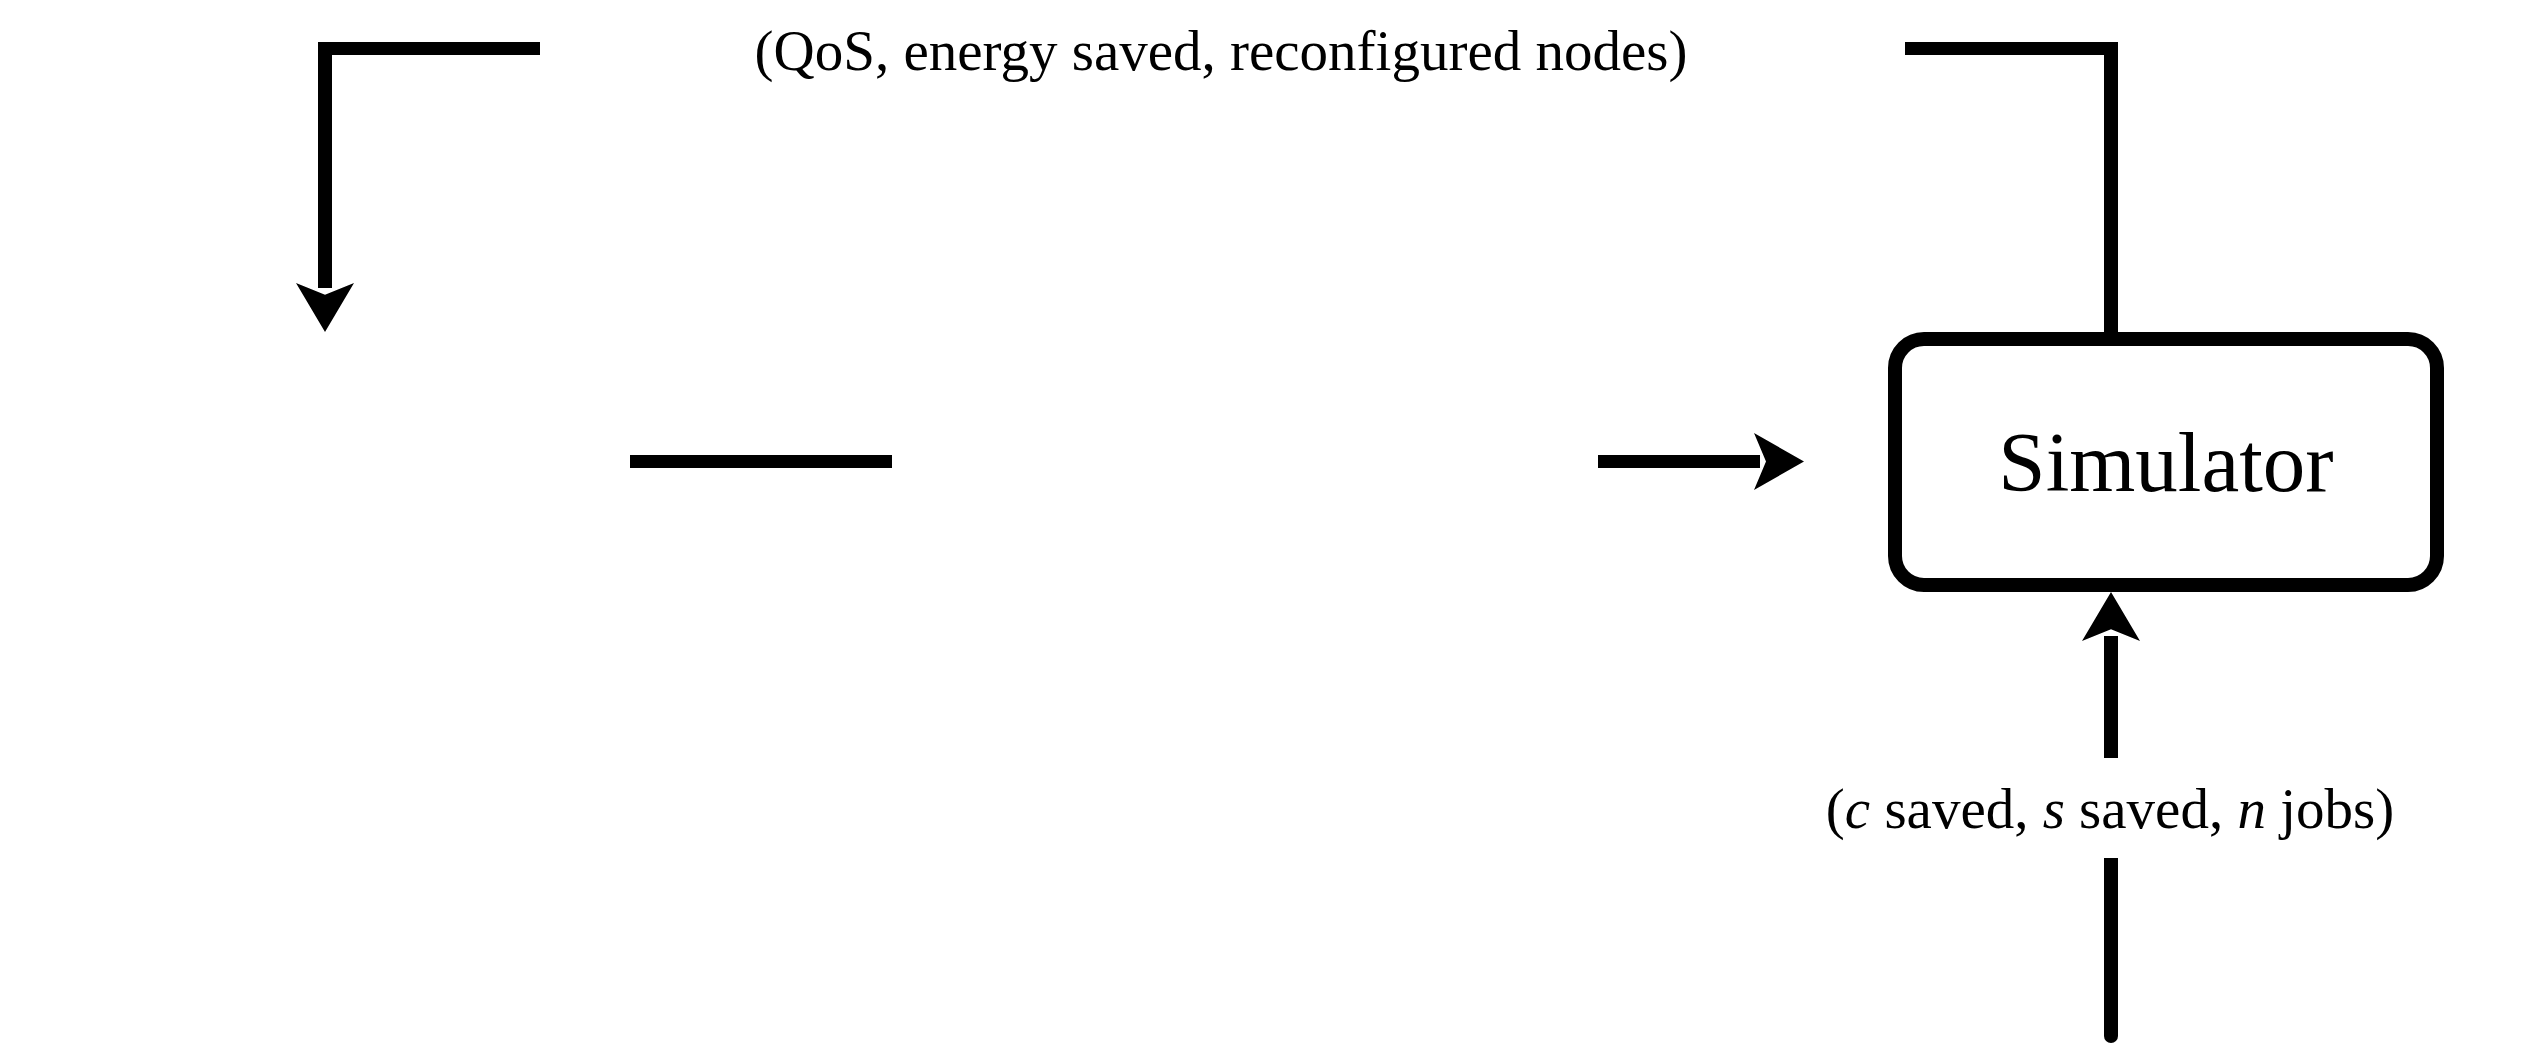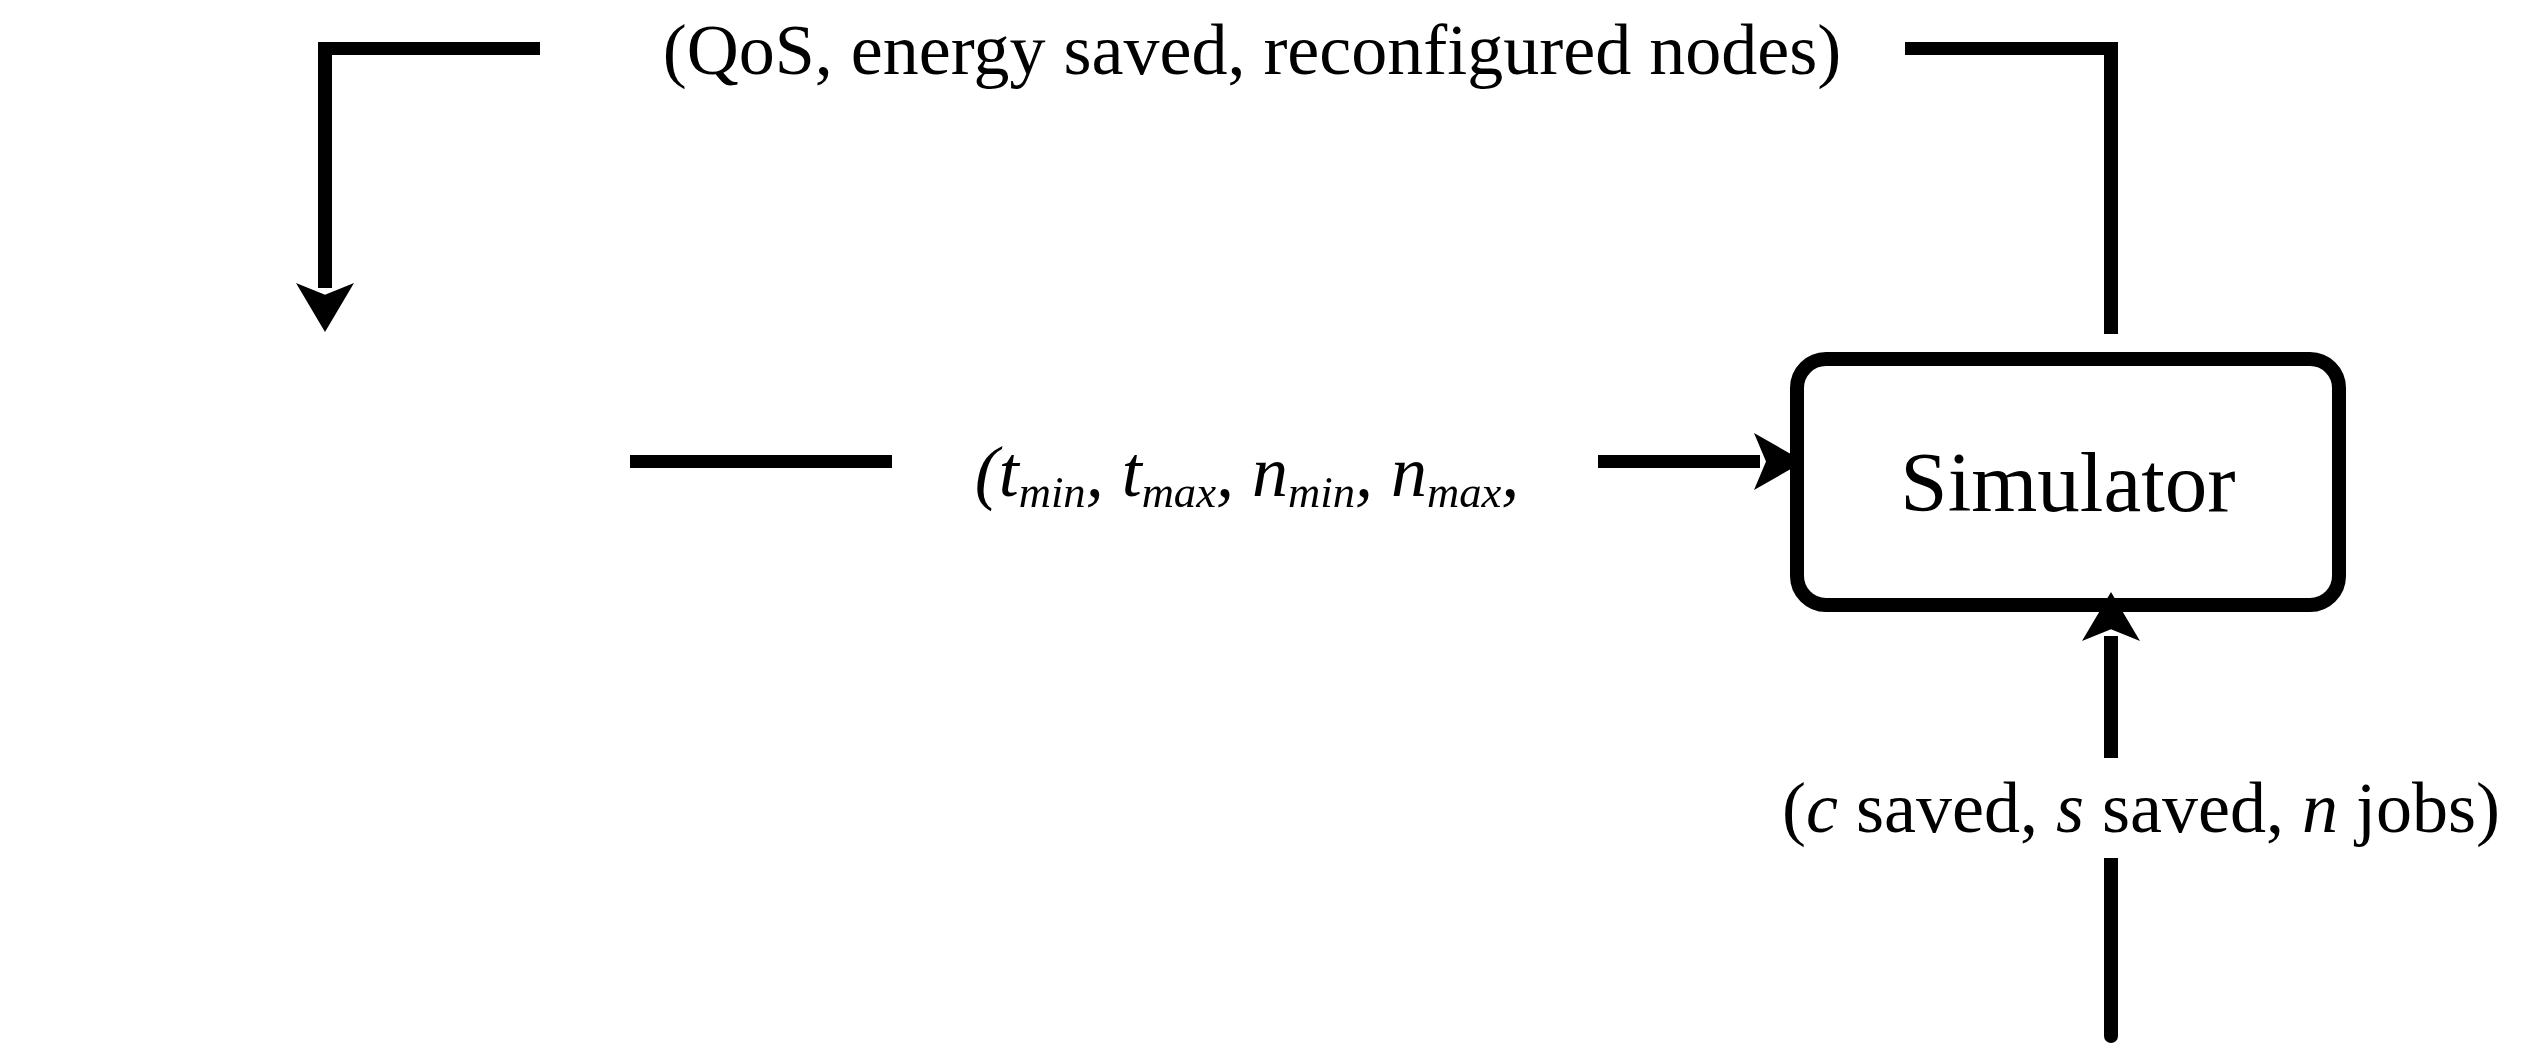--- a/index.html
+++ b/index.html
@@ -10,21 +10,21 @@
     overflow:hidden;
   }
   
   .box {
     position:absolute; box-sizing:border-box;
     border:14px solid #000; border-radius:36px; background:#fff;
     display:flex; flex-direction:column; align-items:center; justify-content:center;
     text-align:center; font-size:85px; line-height:108px; white-space:nowrap;
   }
   #box-learning  { left:16px;   top:330px; width:617px; height:260px; }
-  #box-simulator { left:1790px; top:332px; width:556px; height:260px;margin-top:20px; }
+  #box-simulator { left:1888px; top:332px; width:556px; height:260px; }
   
   .line { position:absolute; background:#000; }
   #fb-h-left    { left:318px;  top:42px;  width:222px;  height:13px; }
   #fb-h-right   { left:1905px; top:42px;  width:213px;  height:13px; }
   #fb-v-left    { left:318px;  top:42px;  width:14px;   height:246px; }
   #fb-v-right   { left:2104px; top:42px;  width:14px;   height:292px; }
   #mid-l-left   { left:630px;  top:455px; width:262px;  height:13px; }
   #mid-l-right  { left:1598px; top:455px; width:162px;  height:13px; }
   #bot-l-upper  { left:2104px; top:636px; width:14px;   height:122px; }
   #bot-l-lower  { left:2104px; top:858px; width:14px;   height:185px; border-radius:0 0 7px 7px; }
@@ -37,22 +37,22 @@
   #mid-arrow-right {
     left:1754px; top:433px; width:50px; height:57px;
     clip-path:polygon(100% 50%, 0 0, 24% 50%, 0 100%);
   }
   #bot-arrow-up {
     left:2082px; top:592px; width:58px; height:49px;
     clip-path:polygon(50% 0, 0 100%, 50% 76%, 100% 100%);
   }
   
   .label {
-    position:absolute; font-size:72px; line-height:95px;
-    white-space:nowrap; background:#fff; padding:0 6px;margin-left:31px;
+    position:absolute; font-size:57px; line-height:95px;
+    white-space:nowrap; background:#fff; padding:0 6px;
   }
   #label-feedback { left:1221px; top:50px;  transform:translate(-50%,-50%); }
   #label-params   { left:1216px; top:472px; transform:translate(-50%,-50%);
                     text-align:center; line-height:103px; }
   #label-inputs   { left:2110px; top:808px; transform:translate(-50%,-50%); }
   
   .it  { font-style:italic; }
   .sub { font-size:62%; position:relative; top:0.24em; line-height:0; }
 </style>
 </head>
@@ -63,21 +63,20 @@
   <div class="line" id="fb-h-left"></div>
   <div class="label" id="label-feedback">(QoS, energy saved, reconfigured nodes)</div>
   <div class="line" id="fb-h-right"></div>
   <div class="line" id="fb-v-right"></div>
   <div class="line" id="fb-v-left"></div>
   <div class="arrowhead" id="fb-arrow-down"></div>
 
 
   <div class="line" id="mid-l-left"></div>
   <div class="label" id="label-params">
-    <div><span class="it">(t</span><span class="it sub">min</span><span class="it">, t</span><span class="it sub">max</span><span class="it">, n</span><span class="it sub">min</span><span class="it">, n</span><span class="it sub">max</span><span class="it">,</span></div>
   </div>
   <div class="line" id="mid-l-right"></div>
   <div class="arrowhead" id="mid-arrow-right"></div>
 
   <div class="box" id="box-simulator">
     <div>Simulator</div>
   </div>
 
   <div class="arrowhead" id="bot-arrow-up"></div>
   <div class="line" id="bot-l-upper"></div>

